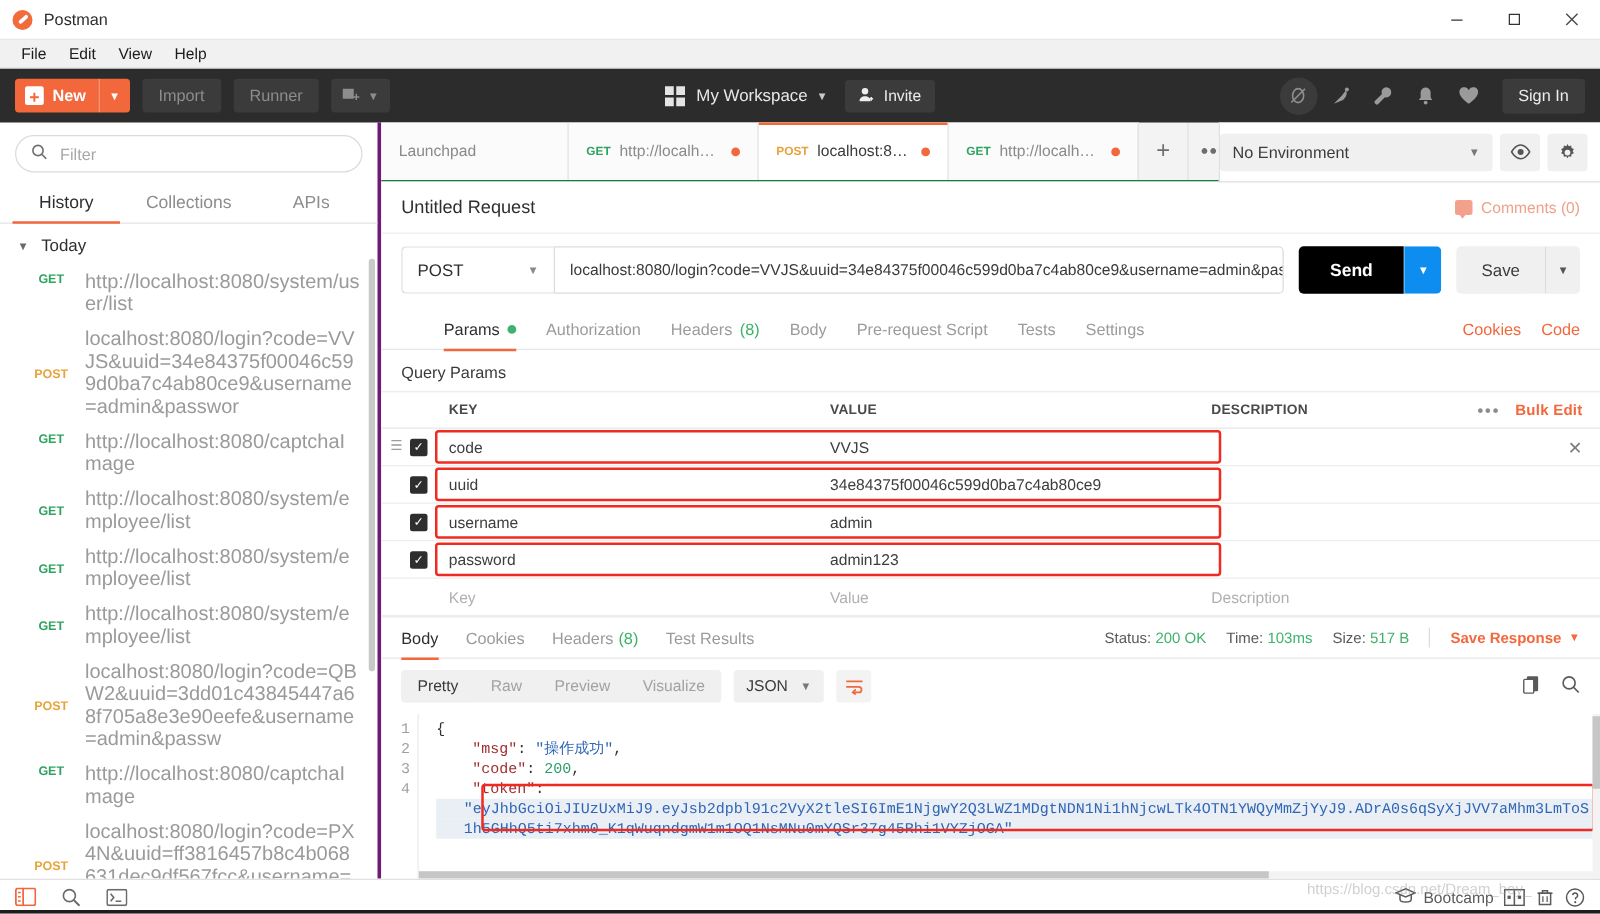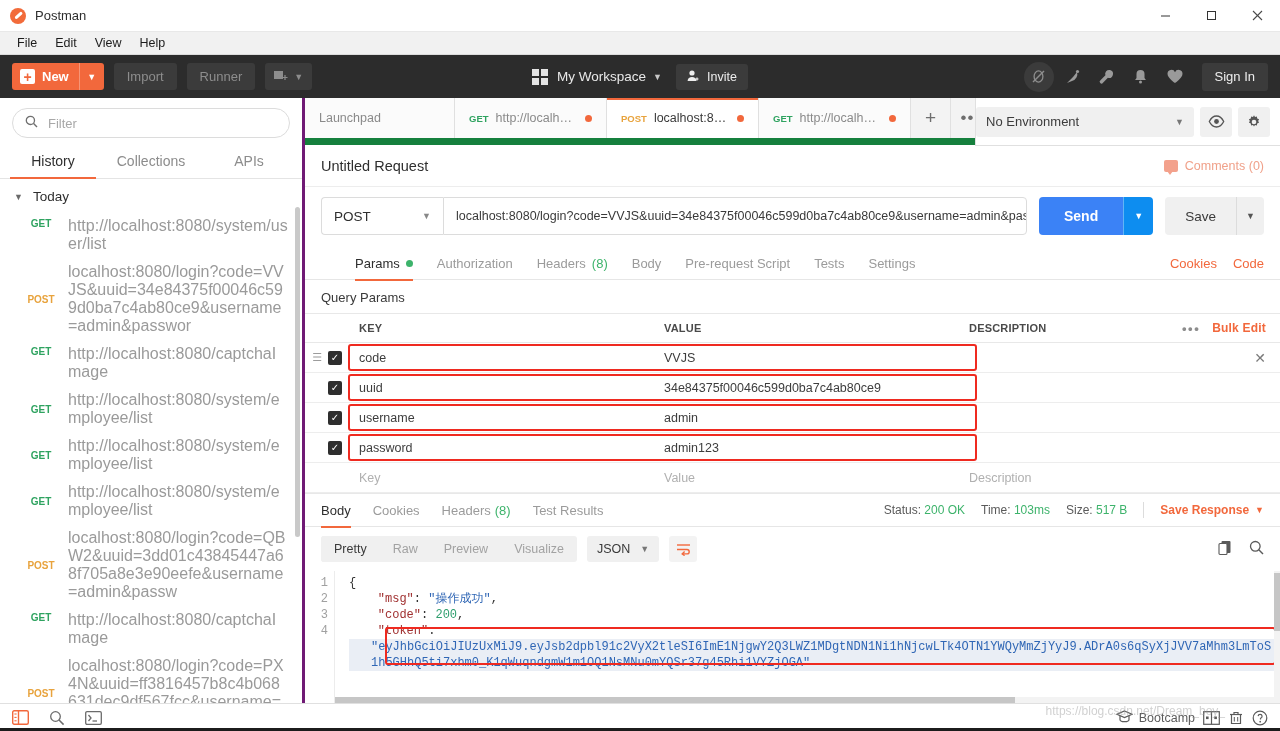--- a/index.html
+++ b/index.html
@@ -145,21 +145,21 @@
   .hist-item .method.multi { align-self: center; }
   .side-scrollbar {
     position: absolute; right: 2px; top: 28px; width: 5px; height: 330px;
     background: #c9c9c9; border-radius: 3px;
   }
 
   
   .main { flex: 1; display: flex; flex-direction: column; min-width: 0; background: #fff; }
   .tabrow {
     height: 47px; flex: 0 0 47px; display: flex; align-items: stretch;
-    background: #f9a8d4; border-bottom: 7px solid #15803d;
+    background: #f9a8d4; border-bottom: 1px solid #15803d;
   }
   .rtab {
     min-width: 150px; display: flex; align-items: center; padding: 0 14px; gap: 7px;
     background: #fbfbfb; border-right: 1px solid #e0e0e0; font-size: 12.5px; color: #8a8a8a;
     position: relative; max-width: 152px;
   }
   .rtab.active { background: #fff; color: #3a3a3a; }
   .rtab.active::before {
     content: ""; position: absolute; left: 0; right: 0; top: 0; height: 2px; background: #f2683c;
   }
@@ -213,21 +213,21 @@
     border-radius: 4px 0 0 4px; display: flex; align-items: center; padding: 0 12px;
     font-size: 13.5px; color: #2e2e2e; background: #fff;
   }
   .method-box .c { margin-left: auto; font-size: 9px; color: #888; }
   .url-input {
     flex: 1; height: 38px; border: 1px solid #dcdcdc; border-radius: 0 4px 4px 0;
     display: flex; align-items: center; padding: 0 12px; font-size: 12.5px; color: #3a3a3a;
     overflow: hidden; white-space: nowrap; background: #fff;
   }
   .send-btn {
-    margin-left: 12px; height: 38px; background: #3b82f6; color: #fff; border-radius: 4px 0 0 4px;
+    margin-left: 12px; height: 38px; background: #000000; color: #fff; border-radius: 4px 0 0 4px;
     display: flex; align-items: center; padding: 12px 25px; font-size: 14px; font-weight: bold;
   }
   .send-caret {
     height: 38px; width: 30px; background: #0d8df0; color: #fff; border-radius: 0 4px 4px 0;
     display: flex; align-items: center; justify-content: center; font-size: 9px;
     border-left: 1px solid rgba(255,255,255,.35);
   }
   .save-btn {
     margin-left: 12px; height: 38px; background: #f0f0f0; color: #3a3a3a; border-radius: 4px 0 0 4px;
     display: flex; align-items: center; padding: 0 20px; font-size: 13.5px;

